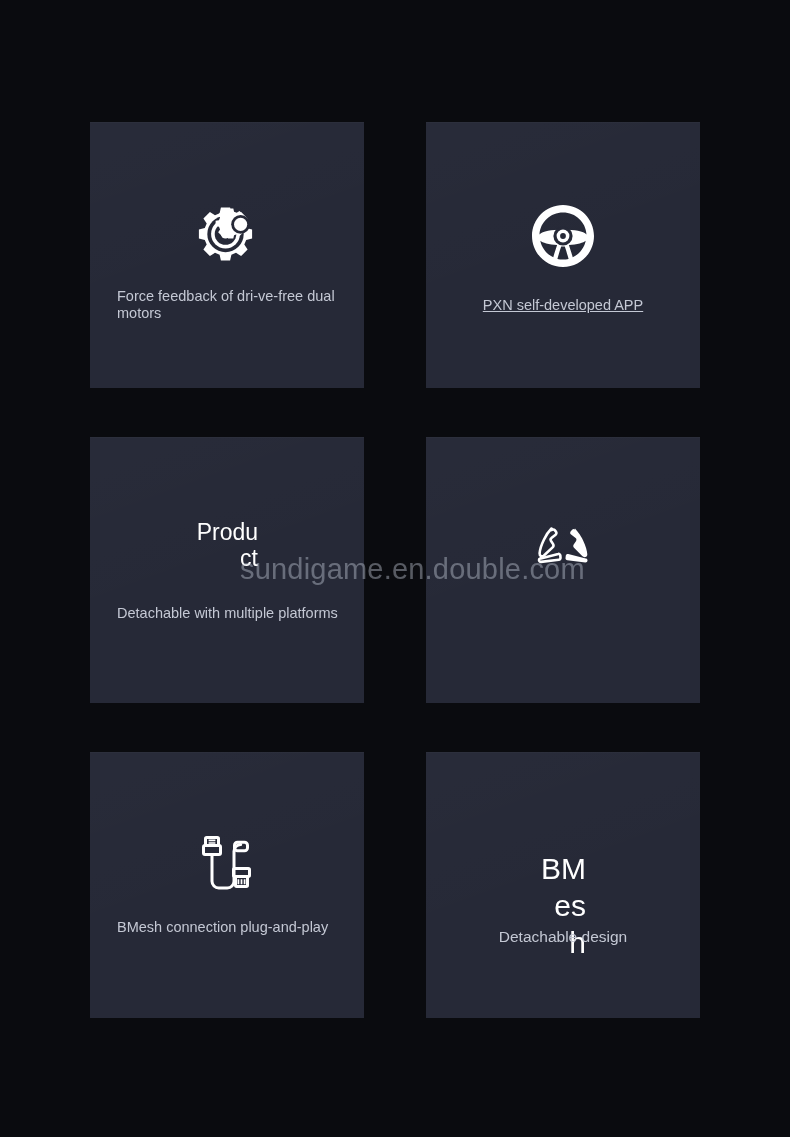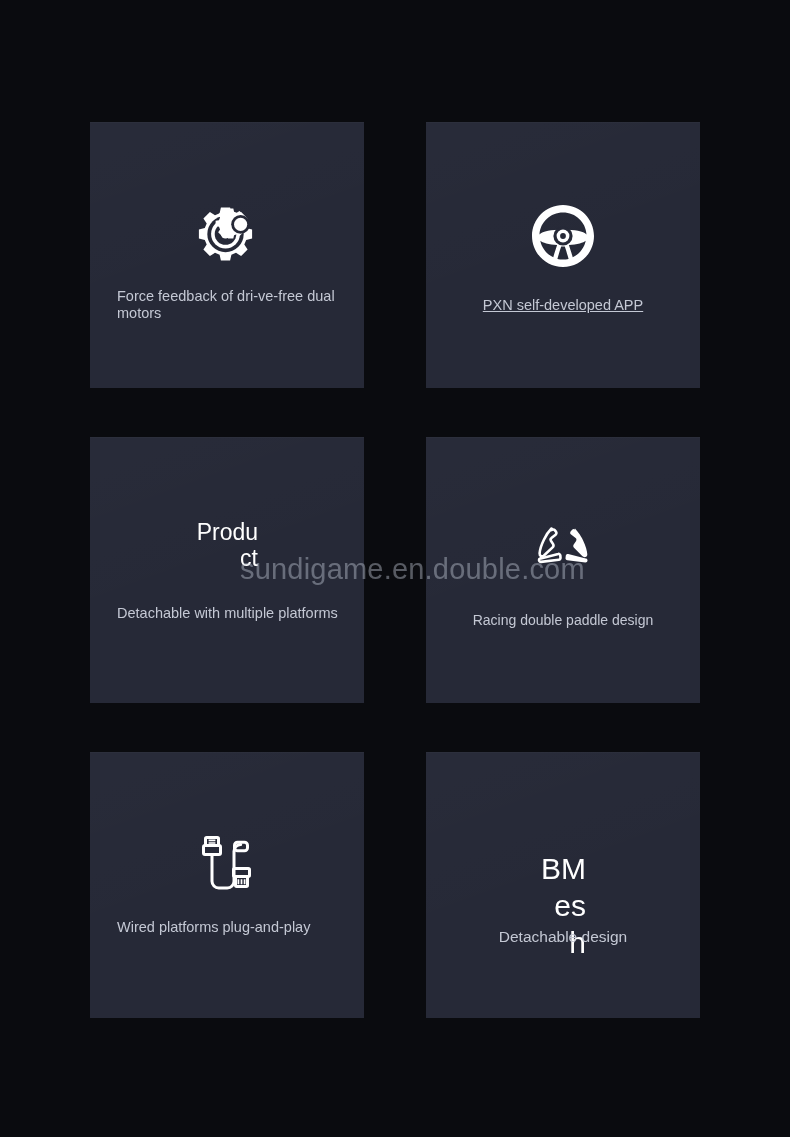--- a/index.html
+++ b/index.html
@@ -177,40 +177,39 @@
     <div class="card-icon">
       <svg width="64" height="52" viewBox="0 0 64 52" aria-hidden="true">
 
         <path d="M20.5 3.5c-1.6 1.6-5.1 6-7.6 11.2C10.3 20 8.8 25.2 8.6 28.4c-.1 1.3.4 2.2 1.4 2.6 1.1.4 2.4.1 3.2-.7l8.4-7.9c.9-.9 1.1-2.2.5-3.2l-2.2-3.5c-.5-.9-.3-2 .5-2.6l4.2-3.4c1-.8 1.1-2.2.3-3.1l-1.2-1.4c-.8-.9-2.1-1-3-.2z" fill="none" stroke="#ffffff" stroke-width="2.6" stroke-linejoin="round"></path>
         <path d="M9.8 33.4l17.4-4.4c1-.3 2 .4 2.1 1.4l.2 2.3c.1 1.1-.7 2-1.8 2.1L10 36.9c-1.1.1-2-.8-2-1.9v-.1c0-.7.4-1.3 1.1-1.5h.7z" fill="none" stroke="#ffffff" stroke-width="2.6" stroke-linejoin="round"></path>
 
         <path d="M43.7 3.3c1.9 1.8 5.8 6.6 8.4 12.1 2.6 5.5 4.1 10.8 4.2 13.9.1 1.5-.6 2.5-1.8 2.8-1.2.3-2.5-.1-3.3-1l-8.2-8.4c-.9-.9-1-2.3-.3-3.3l2.4-3.5c.6-.9.4-2.1-.5-2.8l-4.5-3.5c-1.1-.8-1.2-2.4-.3-3.4l1.3-1.4c.9-.9 2.3-1 3.2-.1z" fill="#ffffff"></path>
         <path d="M54.8 33.6L37.2 29c-1.1-.3-2.2.4-2.4 1.5l-.3 2.4c-.2 1.2.7 2.2 1.9 2.3l17.9 2.2c1.2.1 2.2-.8 2.2-2v-.1c0-.8-.5-1.5-1.3-1.7h-.4z" fill="#ffffff"></path>
       </svg>
     </div>
-    <div class="card-caption cap-center cap-r2c2">Racing double paddle design</div>
   </div>
 
   <div class="feature-card">
     <div class="card-icon">
       <svg width="60" height="62" viewBox="0 0 60 62" fill="none" stroke="#ffffff" stroke-width="3" aria-hidden="true">
 
         <rect x="8.5" y="2.5" width="13" height="8" rx="1.2"></rect>
         <rect x="6.5" y="10.5" width="17" height="9" rx="1.5"></rect>
         <path d="M11.6 5.3h6.8M11.6 8h6.8" stroke-width="1.7"></path>
 
         <path d="M15 19.8v26.5c0 3.7 3 6.7 6.7 6.7h8.6c3.7 0 6.7-3 6.7-6.7V16.3c0-3.7 3-6.7 6.7-6.7" stroke-linecap="round"></path>
 
         <rect x="37.5" y="7.3" width="13" height="8.4" rx="3" transform="translate(0,0)"></rect>
         <rect x="36.5" y="33.5" width="16" height="8" rx="1.2"></rect>
         <rect x="38.5" y="41.5" width="12" height="10" rx="1.2"></rect>
         <path d="M41.4 44.2v5M44.5 44.2v5M47.6 44.2v5" stroke-width="1.7"></path>
       </svg>
     </div>
-    <div class="card-caption cap-left cap-r3c1">Wired platforms plug-and-play</div>
+    <div class="card-caption cap-left cap-r3c1">BMesh connection plug-and-play</div>
   </div>
 
   <div class="feature-card">
     <div class="icon-fallback-center">
       <span class="icon-text-fallback">BMesh</span>
     </div>
     <div class="card-caption cap-center cap-r3c2">Detachable design</div>
   </div>
 
 </div>

